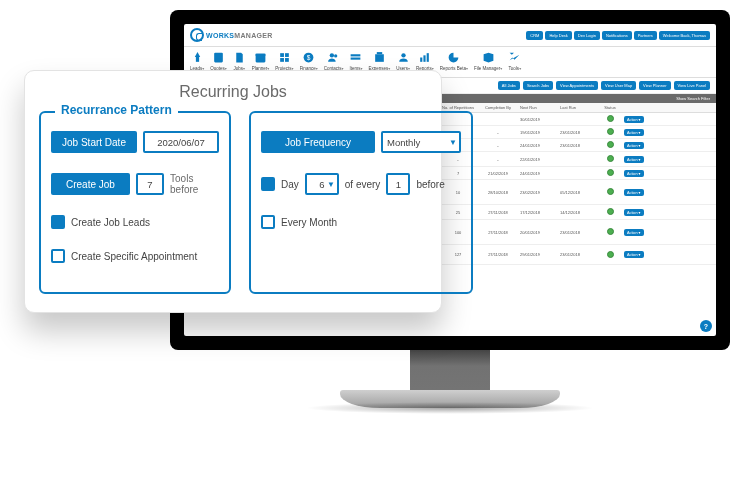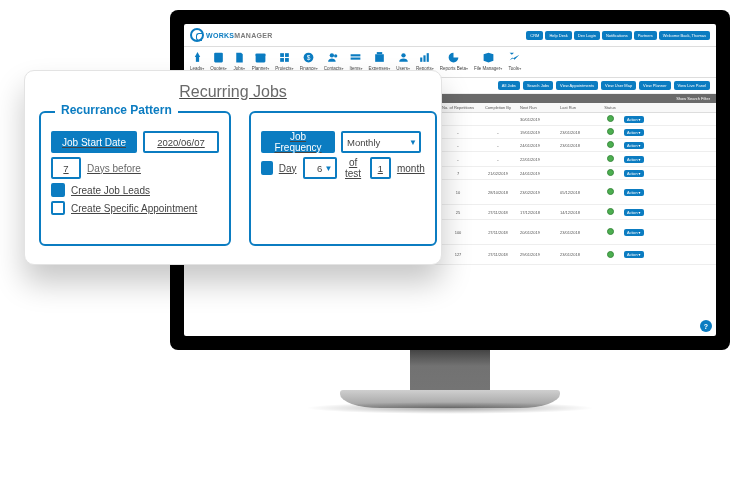--- a/index.html
+++ b/index.html
@@ -50,28 +50,28 @@
   .c-stat { width: 24px; text-align: center; }
   .c-act { width: 34px; }
   .tbody .row { display: flex; border-bottom: 1px solid #eee; font-size: 4px; color: #555; align-items: center; }
   .c-ref a { color: #0b7cc1; }
   .check { width: 6px; height: 6px; border: 1px solid #aaa; display: inline-block; }
   .status-dot { width: 7px; height: 7px; border-radius: 50%; background: #4caf50; display: inline-block; border: 1px solid #3a8a3e; }
   .actbtn { background: #0b7cc1; color: #fff; font-size: 3.8px; padding: 1px 3px; border-radius: 2px; display:inline-flex; align-items:center; gap:1px; }
   .help-fab { position: absolute; right: 4px; bottom: 4px; width: 12px; height: 12px; background: #0b7cc1; color:#fff; border-radius: 50%; display:flex; align-items:center; justify-content:center; font-size: 7px; font-weight:bold; }
 
   
-  .card { position: absolute; left: 24px; top: 70px; width: 418px; background: #fff; border: 1px solid #e3e3e3; border-radius: 10px; box-shadow: 0 18px 30px rgba(0,0,0,.22); padding: 12px 14px 18px; font-size: 11px; color: #444; text-decoration: underline; }
+  .card { position: absolute; left: 24px; top: 70px; width: 418px; background: #fff; border: 1px solid #e3e3e3; border-radius: 10px; box-shadow: 0 18px 30px rgba(0,0,0,.22); padding: 12px 14px 18px; font-size: 11px; color: #444; }
   .card-title { text-align: center; font-size: 16px; color: #6a6a6a; margin-bottom: 10px; font-weight: 500; }
   .cols { display: flex; gap: 18px; }
-  .fieldset { position: relative; border: 2px solid #0b7cc1; border-radius: 6px; padding: 18px 10px 12px; flex: 1; text-align: center; }
+  .fieldset { position: relative; border: 2px solid #0b7cc1; border-radius: 6px; padding: 18px 10px 12px; flex: 1; }
   .legend { position: absolute; top: -10px; left: 14px; background: #fff; padding: 0 6px; color: #0b7cc1; font-weight: bold; font-size: 12px; }
   .bluebtn { display: inline-flex; align-items: center; justify-content: center; background: #0b7cc1; color: #fff; font-size: 10px; height: 22px; padding: 0 8px; border-radius: 2px; }
   .inpt { height: 22px; border: 2px solid #0b7cc1; background: #fff; color: #444; font-size: 9.5px; padding: 0 4px; display:inline-flex; align-items:center; justify-content:center; border-radius: 2px; }
-  .rowline { display: flex; align-items: center; gap: 6px; margin-bottom: 4px; }
+  .rowline { display: flex; align-items: center; gap: 6px; margin-bottom: 20px; }
   .chk { width: 14px; height: 14px; border: 2px solid #0b7cc1; border-radius: 2px; display: inline-block; }
   .chk.checked { background: #0b7cc1; }
   .lbl { font-size: 10px; color: #6a6a6a; }
   .sel { position: relative; }
   .sel .caret { position: absolute; right: 4px; top: 50%; transform: translateY(-50%); font-size: 8px; color: #0b7cc1; }
   .sel .inpt { }
 </style>
 </head>
 <body>
 
@@ -383,47 +383,52 @@
 <div class="card">
   <div class="card-title">Recurring Jobs</div>
   <div class="cols">
     <div class="fieldset">
       <div class="legend">Recurrance Pattern</div>
       <div class="rowline">
         <span class="bluebtn" style="width:86px">Job Start Date</span>
         <span class="inpt" style="width:76px">2020/06/07</span>
       </div>
       <div class="rowline">
+        <span class="bluebtn" style="width:86px">Create Job</span>
         <span class="inpt" style="width:30px">7</span>
-        <span class="lbl">Days before</span>
+        <span class="lbl">Tools before</span>
       </div>
       <div class="rowline">
         <span class="chk checked"></span>
         <span class="lbl" style="color:#444">Create Job Leads</span>
       </div>
       <div class="rowline" style="margin-bottom:17px">
         <span class="chk"></span>
         <span class="lbl" style="color:#444">Create Specific Appointment</span>
       </div>
     </div>
 
     <div class="fieldset">
       <div class="rowline">
-        <span class="bluebtn" style="width:74px">Job Frequency</span>
+        <span class="bluebtn" style="width:114px">Job Frequency</span>
         <span class="sel">
           <span class="inpt" style="width:80px;justify-content:flex-start">Monthly</span>
           <span class="caret">▼</span>
         </span>
       </div>
       <div class="rowline">
         <span class="chk checked"></span>
         <span class="lbl" style="color:#444">Day</span>
         <span class="sel">
           <span class="inpt" style="width:34px">6</span>
           <span class="caret">▼</span>
         </span>
-        <span class="lbl" style="color:#444">of test</span>
+        <span class="lbl" style="color:#444">of every</span>
         <span class="inpt" style="width:24px">1</span>
-        <span class="lbl" style="color:#444">month</span>
+        <span class="lbl" style="color:#444">before</span>
+      </div>
+      <div class="rowline" style="margin-bottom:0">
+        <span class="chk"></span>
+        <span class="lbl" style="color:#444">Every Month</span>
       </div>
     </div>
   </div>
 </div>
 
 </body></html>

